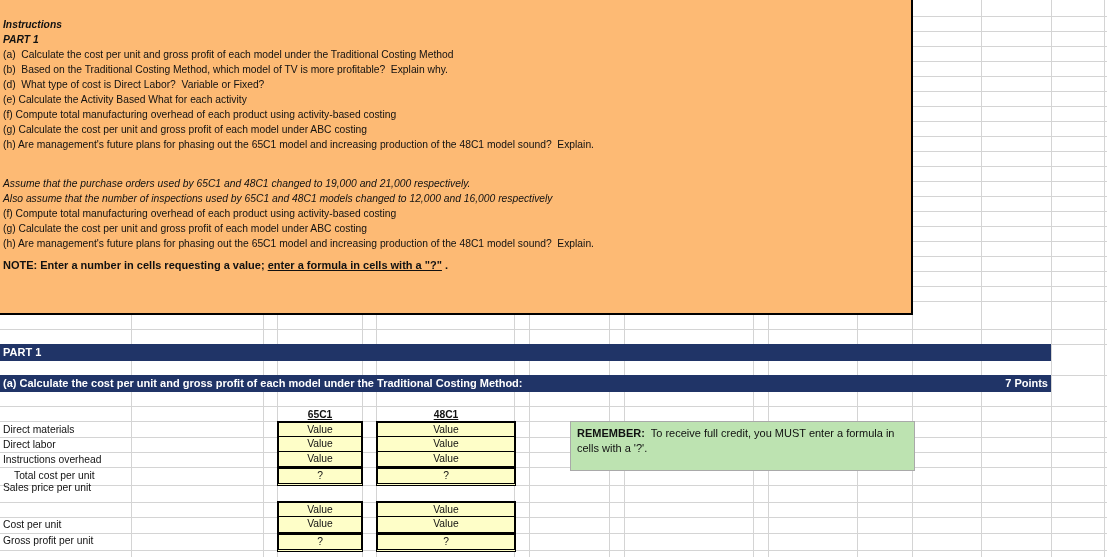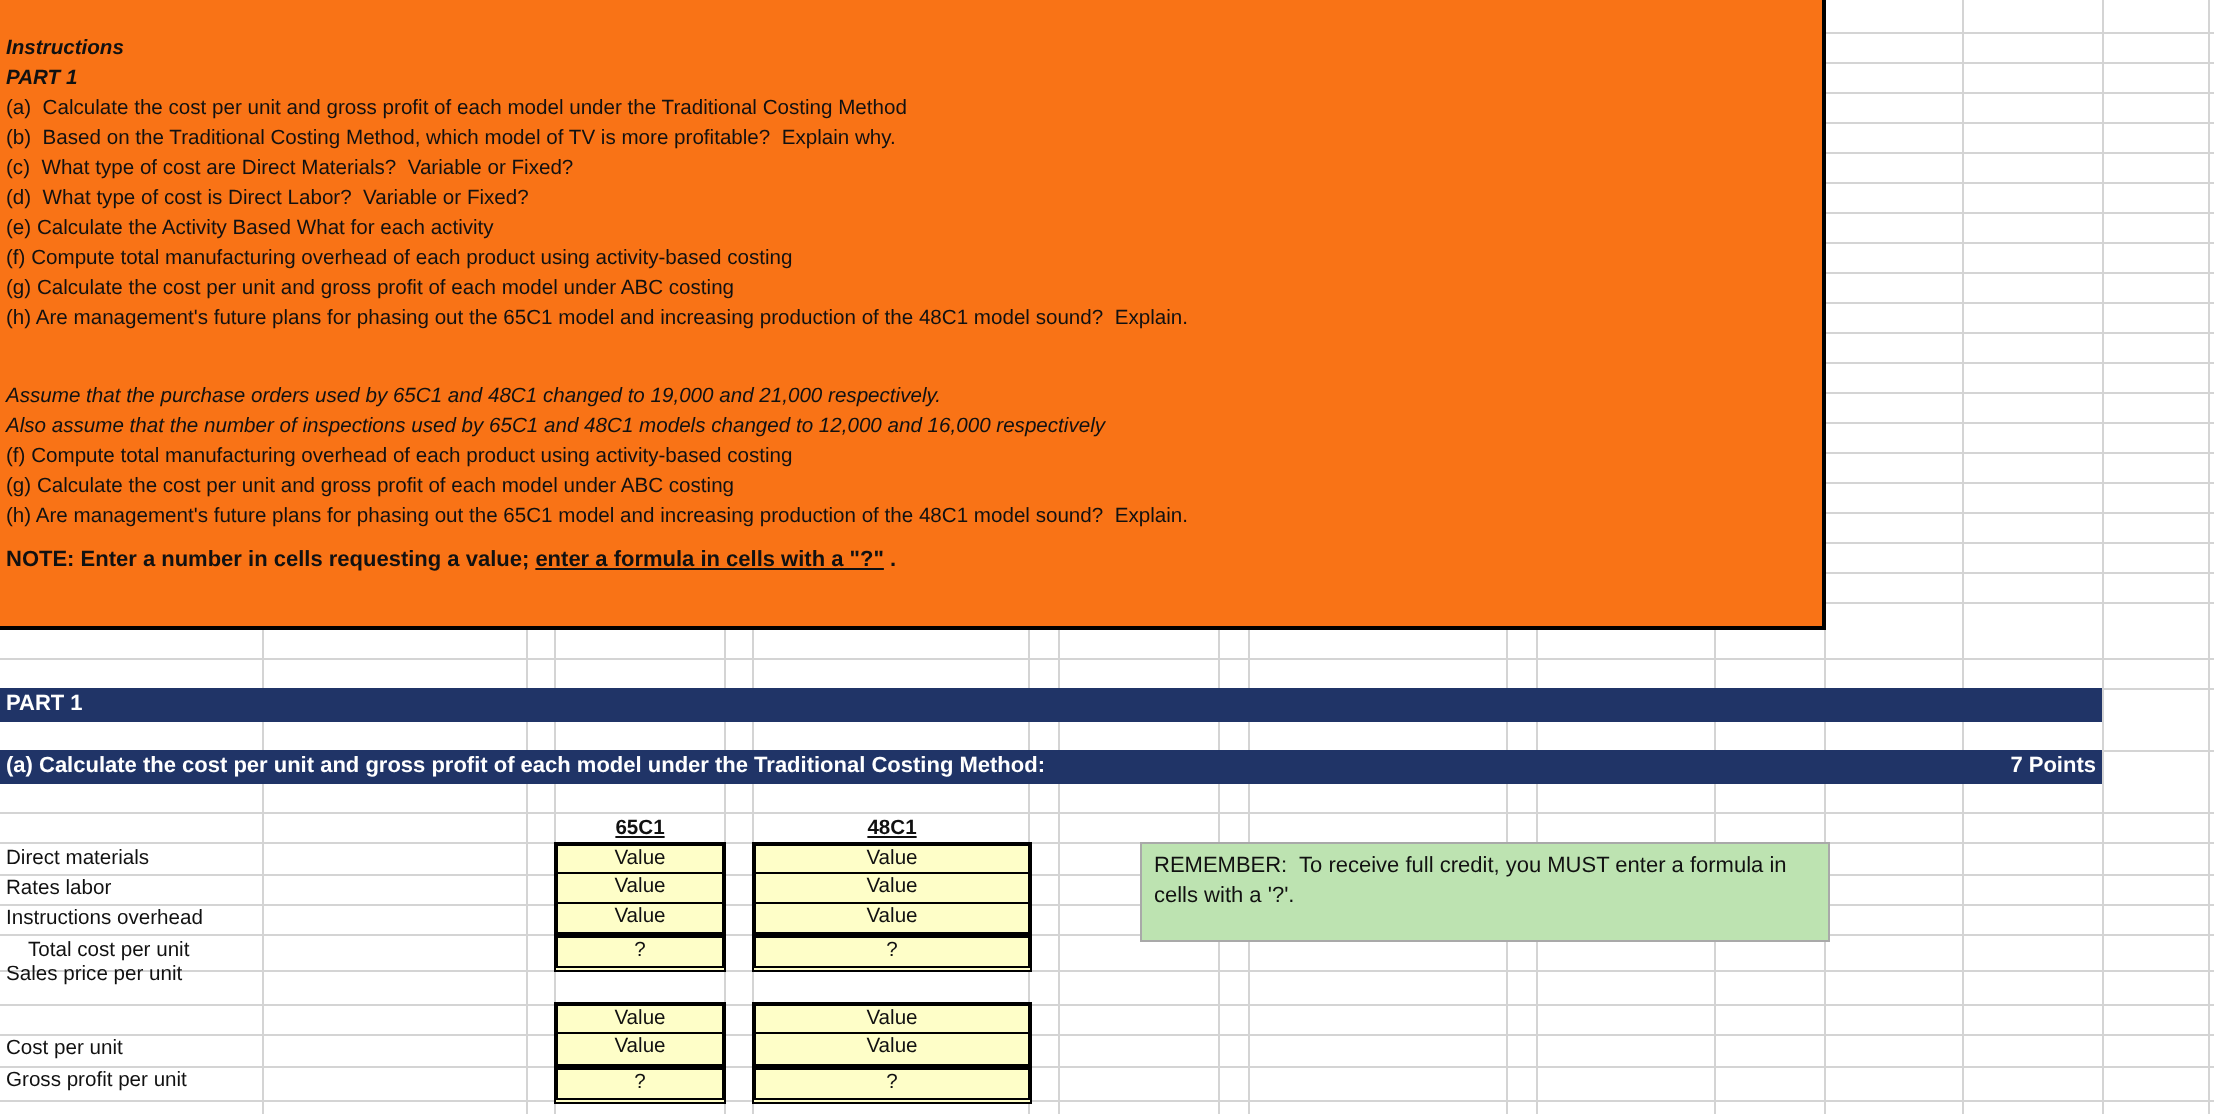--- a/index.html
+++ b/index.html
@@ -7,21 +7,21 @@
   body { position: relative; font-family: "Liberation Sans", sans-serif; color: #111; }
 
   
   .grid { position: absolute; inset: 0; pointer-events: none; }
   .vline { position: absolute; top: 0; width: 1px; height: 557px; background: #d4d4d4; }
   .hline { position: absolute; left: 0; height: 1px; width: 1107px; background: #d4d4d4; }
 
   
   .instr-box {
     position: absolute; left: 0; top: 0; width: 913px; height: 315px;
-    background: #f97316; border-right: 2px solid #000; border-bottom: 2px solid #000;
+    background: #fdba74; border-right: 2px solid #000; border-bottom: 2px solid #000;
     padding: 17px 0 0 3px; font-size: 10.3px; line-height: 15px;
   }
   .instr-box .h { font-weight: bold; font-style: italic; }
   .instr-box .line { white-space: pre; }
   .instr-box .gap { height: 15px; }
   .instr-box .assume { font-weight: normal; font-style: italic; }
   .instr-box .note { font-weight: bold; font-size: 11px; margin-top: 7px; }
   .instr-box .note u { text-decoration: underline; }
 
   
@@ -48,21 +48,21 @@
     border-bottom: 1px solid #000;
   }
   .cell.top { border-top: 2px solid #000; }
   .cell.total { border-top: 2px solid #000; border-bottom: 3px double #000; }
 
   .remember {
     position: absolute; left: 570px; top: 421px; width: 345px; height: 50px;
     background: #bde3b1; border: 1px solid #a9a9a9; padding: 4px 6px;
     font-size: 11px; line-height: 15px;
   }
-  .remember b { font-weight: normal; }
+  .remember b { font-weight: bold; }
 </style>
 </head>
 <body>
 
 <div class="grid">
   <div class="vline" style="left:131px"></div>
   <div class="vline" style="left:263px"></div>
   <div class="vline" style="left:277px"></div>
   <div class="vline" style="left:362px"></div>
   <div class="vline" style="left:376px"></div>
@@ -111,21 +111,20 @@
   <div class="hline" style="top:517px"></div>
   <div class="hline" style="top:533px"></div>
   <div class="hline" style="top:550px"></div>
 </div>
 
 <div class="instr-box">
   <div class="h">Instructions</div>
   <div class="h">PART 1</div>
   <div class="line">(a)  Calculate the cost per unit and gross profit of each model under the Traditional Costing Method</div>
   <div class="line">(b)  Based on the Traditional Costing Method, which model of TV is more profitable?  Explain why.</div>
-  <div class="line">(c)  What type of cost are Direct Materials?  Variable or Fixed?</div>
   <div class="line">(d)  What type of cost is Direct Labor?  Variable or Fixed?</div>
   <div class="line">(e) Calculate the Activity Based What for each activity</div>
   <div class="line">(f) Compute total manufacturing overhead of each product using activity-based costing</div>
   <div class="line">(g) Calculate the cost per unit and gross profit of each model under ABC costing</div>
   <div class="line">(h) Are management's future plans for phasing out the 65C1 model and increasing production of the 48C1 model sound?  Explain.</div>
   <div class="gap"></div>
   <div class="gap" style="height:9px"></div>
   <div class="line assume">Assume that the purchase orders used by 65C1 and 48C1 changed to 19,000 and 21,000 respectively.</div>
   <div class="line assume">Also assume that the number of inspections used by 65C1 and 48C1 models changed to 12,000 and 16,000 respectively</div>
   <div class="line">(f) Compute total manufacturing overhead of each product using activity-based costing</div>
@@ -140,21 +139,21 @@
 
 <div class="bar" style="top:375px">
   <span>(a) Calculate the cost per unit and gross profit of each model under the Traditional Costing Method:</span>
   <span class="pts">7 Points</span>
 </div>
 
 <div class="colhead" style="left:278px; top:407px; width:84px;">65C1</div>
 <div class="colhead" style="left:377px; top:407px; width:138px;">48C1</div>
 
 <div class="label" style="top:422px">Direct materials</div>
-<div class="label" style="top:437px">Rates labor</div>
+<div class="label" style="top:437px">Direct labor</div>
 <div class="label" style="top:452px">Instructions overhead</div>
 <div class="label indent" style="top:468px">Total cost per unit</div>
 
 <div class="label" style="top:480px">Sales price per unit</div>
 <div class="label" style="top:517px">Cost per unit</div>
 <div class="label" style="top:533px">Gross profit per unit</div>
 
 <div class="cell top" style="left:277px; top:421px; width:86px; height:16px;">Value</div>
 <div class="cell" style="left:277px; top:437px; width:86px; height:15px;">Value</div>
 <div class="cell" style="left:277px; top:452px; width:86px; height:15px;">Value</div>

